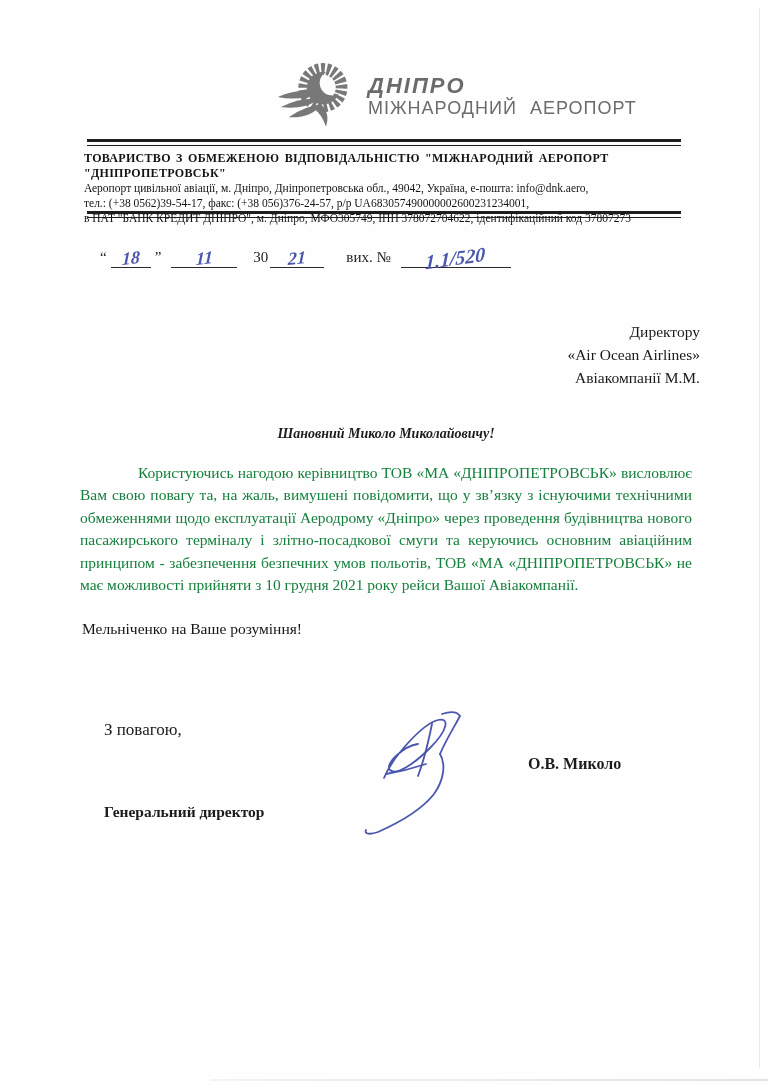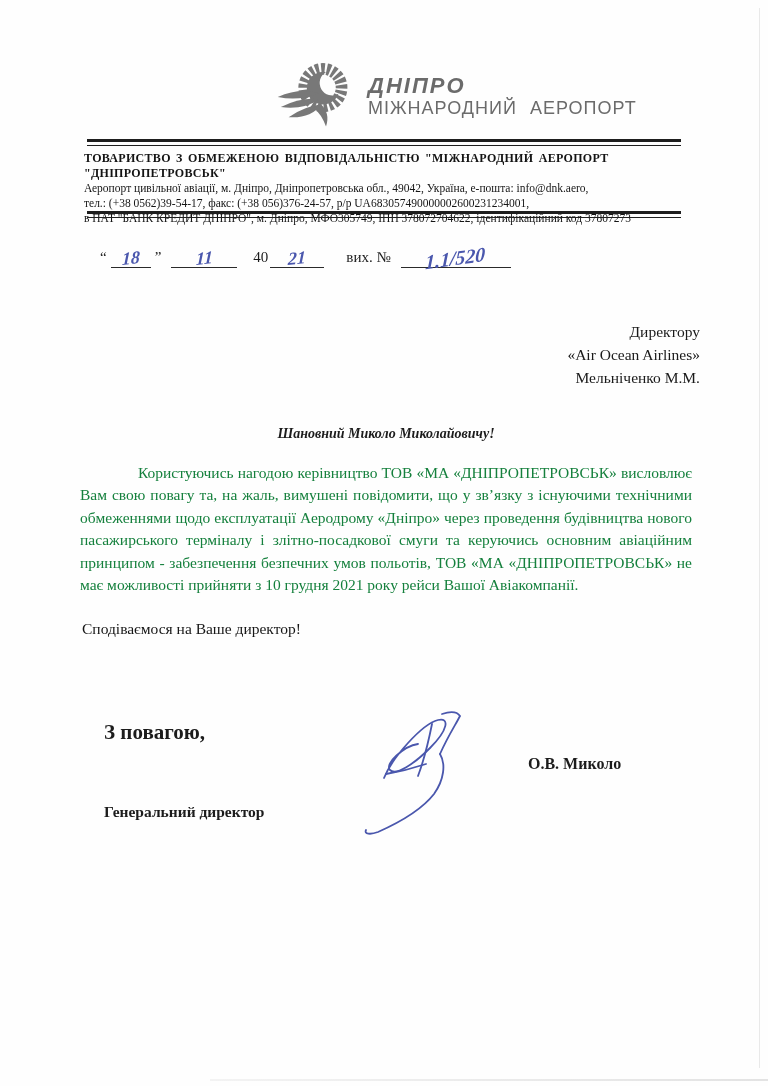--- a/index.html
+++ b/index.html
@@ -81,21 +81,21 @@
   .body-par {
     position: absolute; left: 80px; top: 462px; width: 612px;
     font-size: 15.5px; line-height: 22.4px; text-align: justify; text-indent: 58px;
     color: #15803d;
   }
   .body-par2 {
     position: absolute; left: 82px; top: 620px; width: 612px;
     font-size: 15.5px; color: #161616;
   }
   
-  .closing  { position: absolute; left: 104px; top: 720px; font-size: 21px; font-weight: bold; }
+  .closing  { position: absolute; left: 104px; top: 720px; font-size: 17px; font-weight: normal; }
   .job-title{ position: absolute; left: 104px; top: 758px; font-size: 15.5px; font-weight: bold; margin-top: 45px; }
   .sig-name { position: absolute; left: 528px; top: 755px; font-size: 16px; font-weight: bold; }
   .signature-svg { position: absolute; left: 356px; top: 702px; width: 130px; height: 140px; }
 </style>
 </head>
 <body>
 
 <div class="page">
 
   <div class="scan-edge-right"></div>
@@ -125,36 +125,36 @@
     <div class="lh3">тел.: (+38 0562)39-54-17, факс: (+38 056)376-24-57, р/р UA683057490000002600231234001,</div>
     <div class="lh4">в ПАТ "БАНК КРЕДИТ ДНІПРО", м. Дніпро, МФО305749, ІПН 378072704622, ідентифікаційний код 37807273</div>
   </div>
   <div class="rule rule-bottom"></div>
 
   <div class="refline">
     <span class="q">“</span>
     <span class="blank blank-day"><span class="hw">18</span></span>
     <span class="q">”</span>
     <span class="blank blank-month"><span class="hw">11</span></span>
-    <span class="y20">40</span>
+    <span class="y20">30</span>
     <span class="blank blank-year"><span class="hw">21</span></span>
     <span class="ref-label">вих. №</span>
     <span class="blank blank-ref"><span class="hw">1.1/520</span></span>
   </div>
 
   <div class="recipient">
     <div>Директору</div>
     <div>«Air Ocean Airlines»</div>
-    <div>Мельніченко М.М.</div>
+    <div>Авіакомпанії М.М.</div>
   </div>
 
   <div class="salutation">Шановний Миколо Миколайовичу!</div>
 
   <div class="body-par">Користуючись нагодою керівництво ТОВ «МА «ДНІПРОПЕТРОВСЬК» висловлює Вам свою повагу та, на жаль, вимушені повідомити, що у зв’язку з існуючими технічними обмеженнями щодо експлуатації Аеродрому «Дніпро» через проведення будівництва нового пасажирського терміналу і злітно-посадкової смуги та керуючись основним авіаційним принципом - забезпечення безпечних умов польотів,  ТОВ «МА «ДНІПРОПЕТРОВСЬК» не має можливості прийняти з 10 грудня 2021 року рейси Вашої Авіакомпанії.</div>
-  <div class="body-par2">Сподіваємося на Ваше директор!</div>
+  <div class="body-par2">Мельніченко на Ваше розуміння!</div>
 
   <div class="closing">З повагою,</div>
   <div class="job-title">Генеральний директор</div>
 
   <svg class="signature-svg" viewBox="0 0 130 140" xmlns="http://www.w3.org/2000/svg" fill="none" stroke="#4a57ad" stroke-width="1.8" stroke-linecap="round">
     <path d="M 28 76 C 36 56, 66 22, 82 18 C 94 15, 92 28, 74 46 C 58 62, 40 74, 34 68 C 28 62, 48 44, 62 42"></path>
     <path d="M 86 12 C 92 10, 100 8, 104 14 C 100 22, 92 34, 84 52"></path>
     <path d="M 76 22 C 72 42, 68 58, 62 74"></path>
     <path d="M 84 52 C 90 62, 88 78, 78 92 C 64 110, 40 122, 22 130 C 14 133, 8 132, 10 128"></path>
     <path d="M 30 72 C 42 70, 58 66, 70 62"></path>

